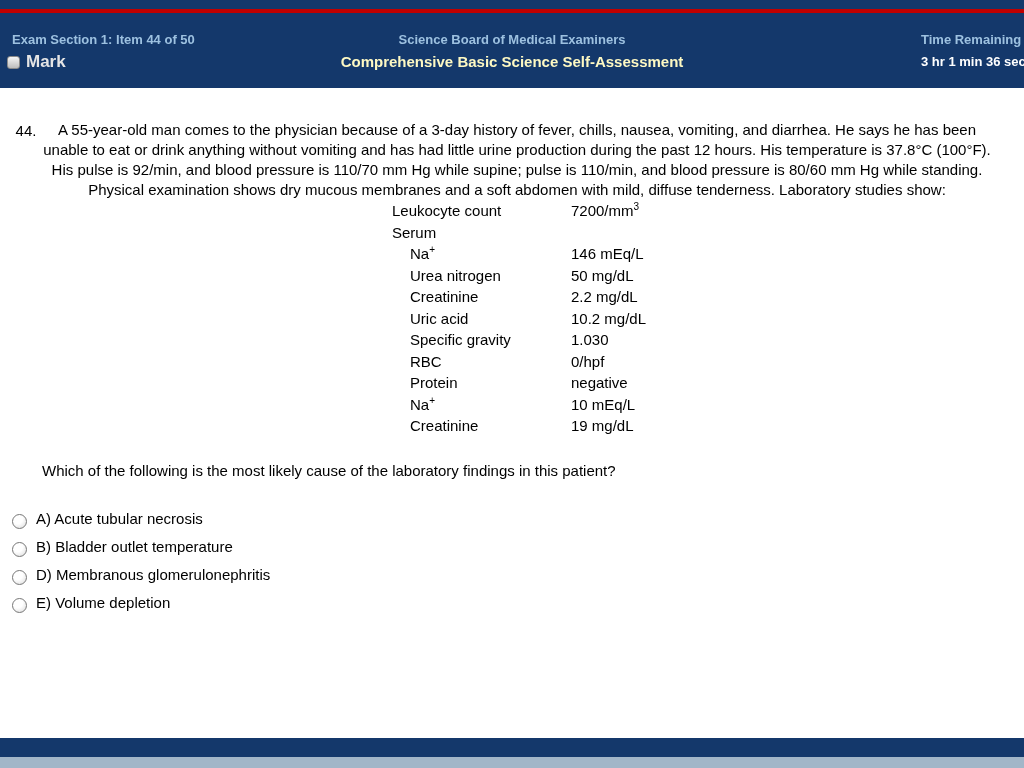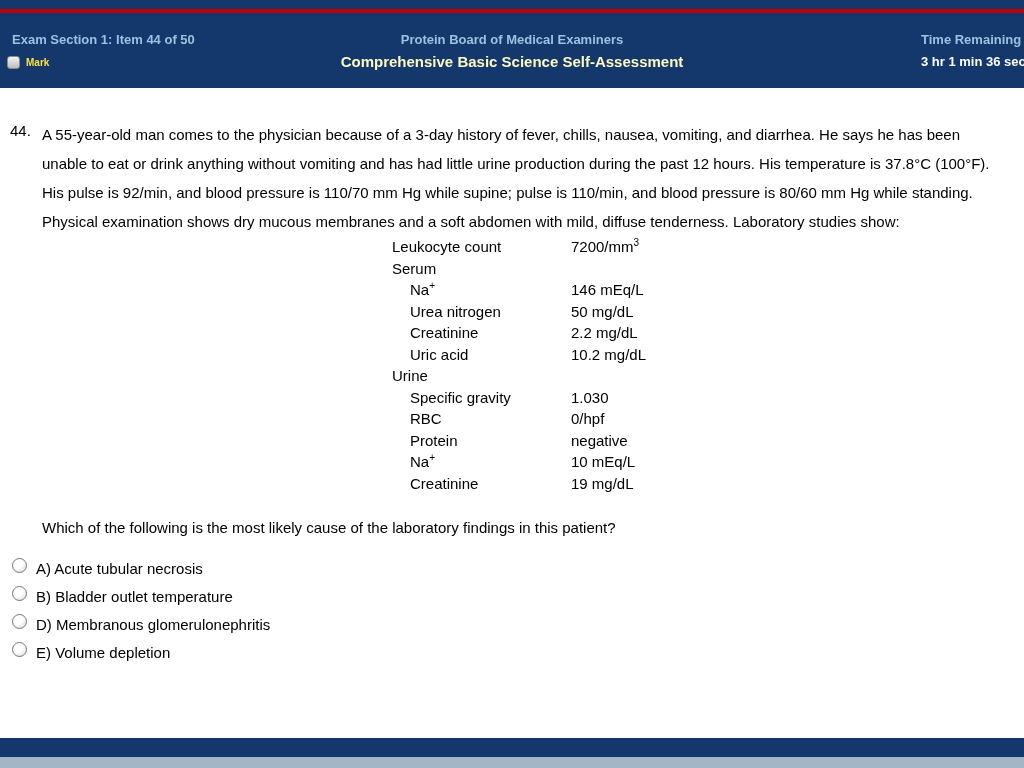--- a/index.html
+++ b/index.html
@@ -10,43 +10,43 @@
     background:#ffffff; overflow:hidden; position:relative; color:#000;
   }
   .topstrip { height:9px; background:#14386b; }
   .redline  { height:4px; background:#c00000; }
   .header   { height:75px; background:#14386b; position:relative; }
   .hdr-left { position:absolute; left:12px; top:16px; }
   .hdr-section { color:#9dc1e0; font-weight:bold; font-size:13px; line-height:22px; white-space:nowrap; }
   .mark-row { display:flex; align-items:center; height:22px; }
   .mark-box { width:13px; height:13px; background:linear-gradient(#f5f5f5,#bdbdbd);
               border:1px solid #8a8a8a; border-radius:3px; margin-left:-5px; margin-right:6px; }
-  .mark-label { color:#fde047; font-weight:bold; font-size:10px; }
+  .mark-label { color:#e5e5e5; font-weight:bold; font-size:17px; }
   .hdr-center { position:absolute; left:0; right:0; top:16px; text-align:center; }
   .hdr-org  { color:#9dc1e0; font-weight:bold; font-size:13px; line-height:22px; }
   .hdr-exam { color:#fef9c3; font-weight:bold; font-size:15px; line-height:22px; }
   .hdr-right { position:absolute; left:921px; top:16px; white-space:nowrap; }
   .time-label { color:#9dc1e0; font-weight:bold; font-size:13px; line-height:22px; }
   .time-value { color:#ffffff; font-weight:bold; font-size:13px; line-height:22px; }
 
   .content { padding:32px 10px 0 10px; font-size:15px; }
   .q-row  { display:flex; }
-  .q-num  { width:32px; flex:none; line-height:21px; }
-  .q-text { max-width:950px; line-height:29px; }
+  .q-num  { width:32px; flex:none; line-height:21px;text-align:center; }
+  .q-text { max-width:950px; line-height:20px;text-align:center; }
 
   .lab { margin-left:382px; line-height:21.5px; }
   .lab-row { display:flex; }
   .lab-label { width:179px; flex:none; }
   .lab-label.indent { padding-left:18px; }
   sup { font-size:10px; line-height:0; }
 
   .stem { margin-left:32px; margin-top:23px; line-height:21px; }
 
   .options { margin-top:20px; margin-left:2px; }
-  .option  { display:flex; align-items:flex-start; height:28px; cursor:default; }
+  .option  { display:flex; align-items:flex-end; height:28px; cursor:default; }
   .radio   { width:15px; height:15px; border-radius:50%; border:1px solid #777;
              background:radial-gradient(circle at 35% 30%, #ffffff 40%, #d9d9d9 100%);
              margin-right:9px; flex:none; }
   .opt-label { line-height:21px; }
 
   .footer      { position:absolute; left:0; bottom:11px; width:1024px; height:19px; background:#14386b; }
   .bottomstrip { position:absolute; left:0; bottom:0;  width:1024px; height:11px; background:#a2b6c8; }
 </style>
 </head>
 <body>
@@ -56,21 +56,21 @@
 
 <div class="header">
   <div class="hdr-left">
     <div class="hdr-section">Exam Section 1: Item 44 of 50</div>
     <div class="mark-row">
       <span class="mark-box"></span>
       <span class="mark-label">Mark</span>
     </div>
   </div>
   <div class="hdr-center">
-    <div class="hdr-org">Protein Board of Medical Examiners</div>
+    <div class="hdr-org">Science Board of Medical Examiners</div>
     <div class="hdr-exam">Comprehensive Basic Science Self-Assessment</div>
   </div>
   <div class="hdr-right">
     <div class="time-label">Time Remaining</div>
     <div class="time-value">3 hr 1 min 36 sec</div>
   </div>
 </div>
 
 <div class="content">
   <div class="q-row">
@@ -95,24 +95,20 @@
       <span class="lab-label indent"><span>Urea nitrogen</span></span>
       <span class="lab-value"><span>50 mg/dL</span></span>
     </div>
     <div class="lab-row">
       <span class="lab-label indent"><span>Creatinine</span></span>
       <span class="lab-value"><span>2.2 mg/dL</span></span>
     </div>
     <div class="lab-row">
       <span class="lab-label indent"><span>Uric acid</span></span>
       <span class="lab-value"><span>10.2 mg/dL</span></span>
-    </div>
-    <div class="lab-row">
-      <span class="lab-label"><span>Urine</span></span>
-      <span class="lab-value"></span>
     </div>
     <div class="lab-row">
       <span class="lab-label indent"><span>Specific gravity</span></span>
       <span class="lab-value"><span>1.030</span></span>
     </div>
     <div class="lab-row">
       <span class="lab-label indent"><span>RBC</span></span>
       <span class="lab-value"><span>0/hpf</span></span>
     </div>
     <div class="lab-row">

